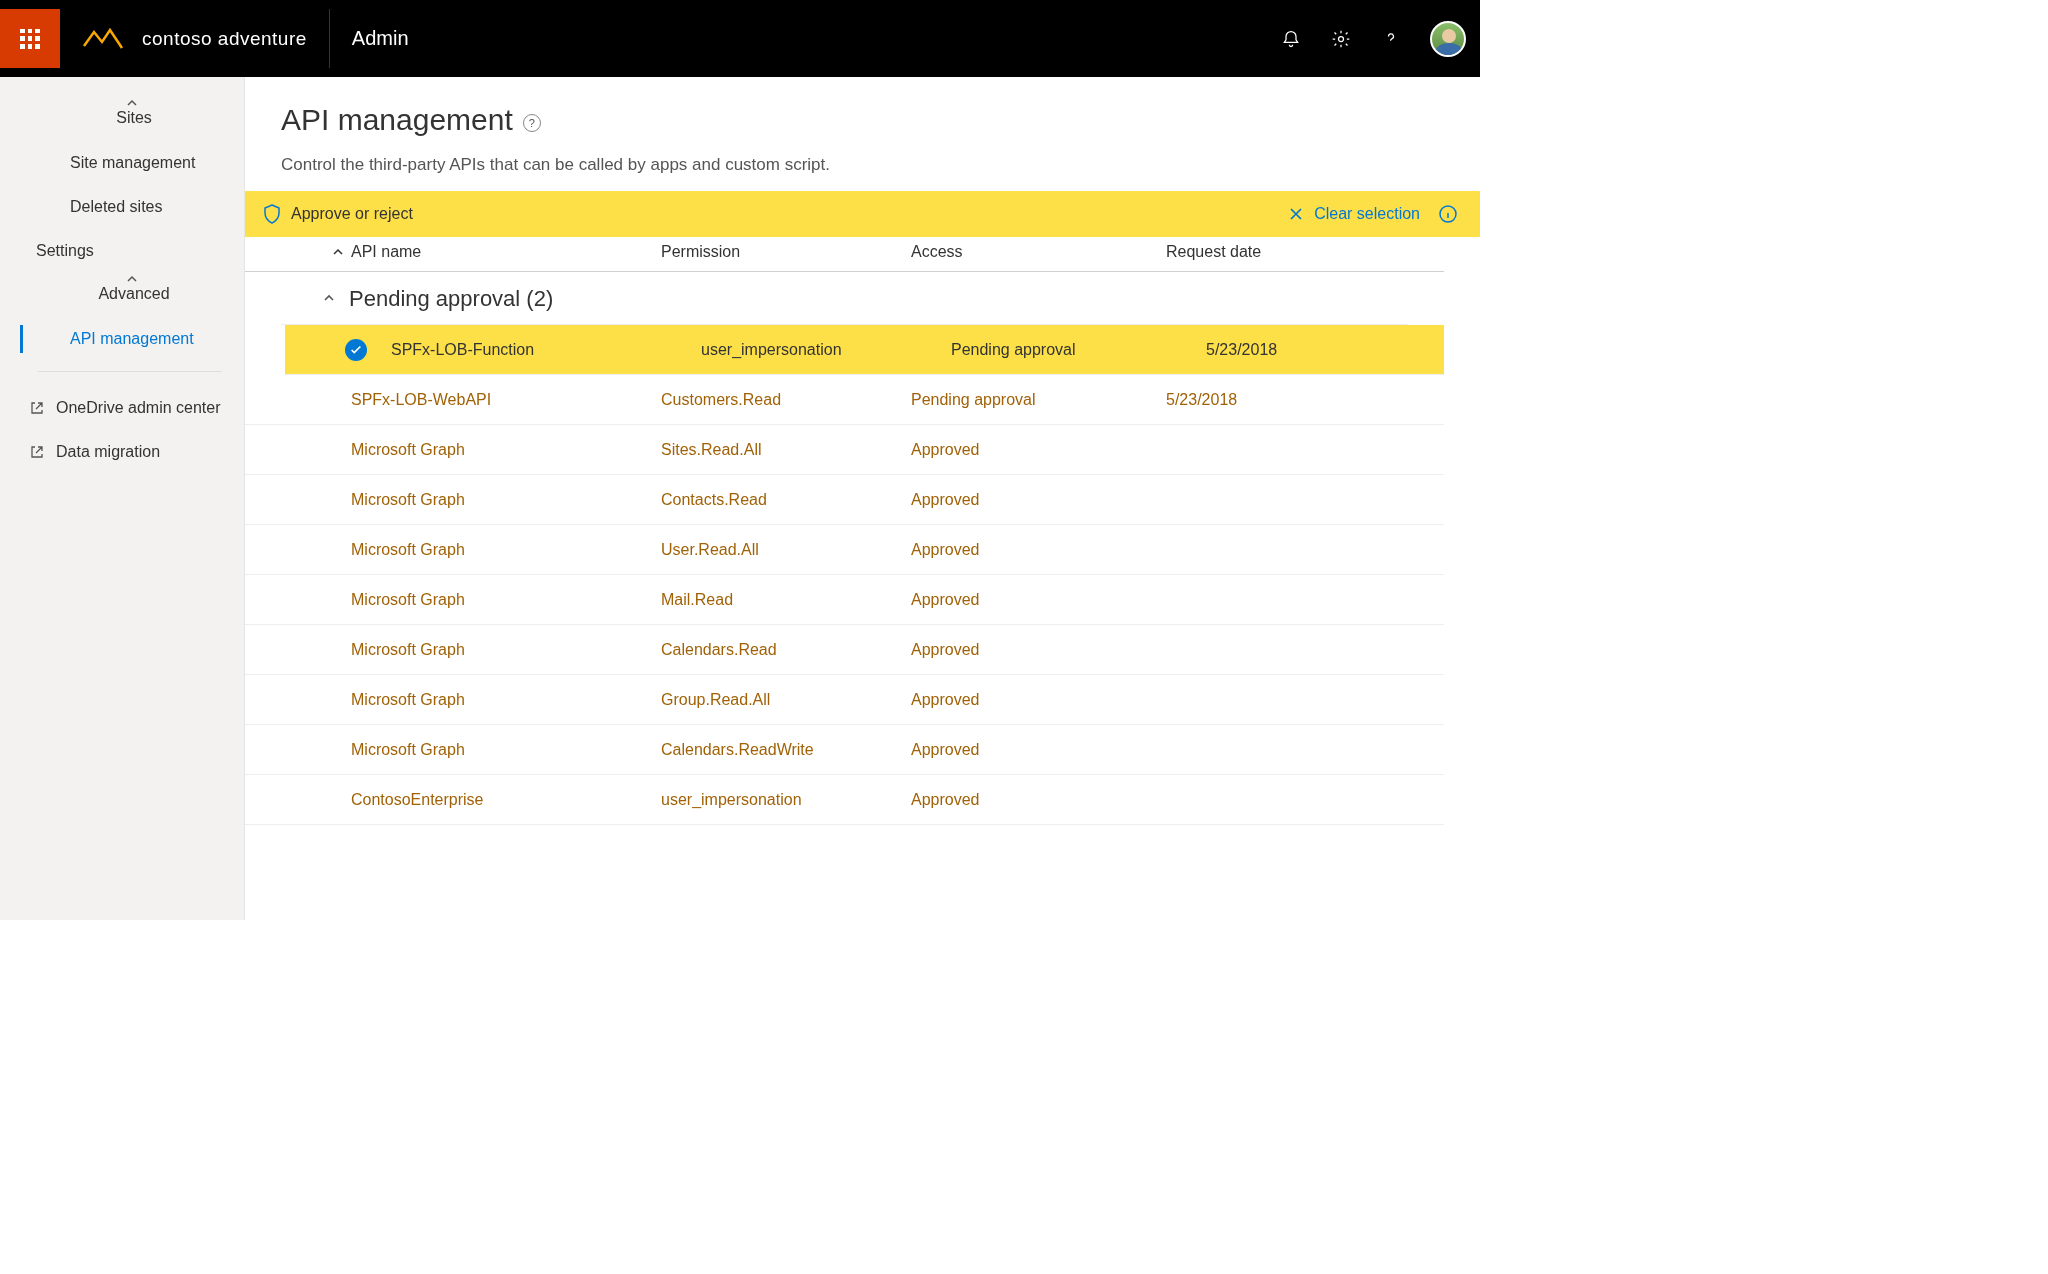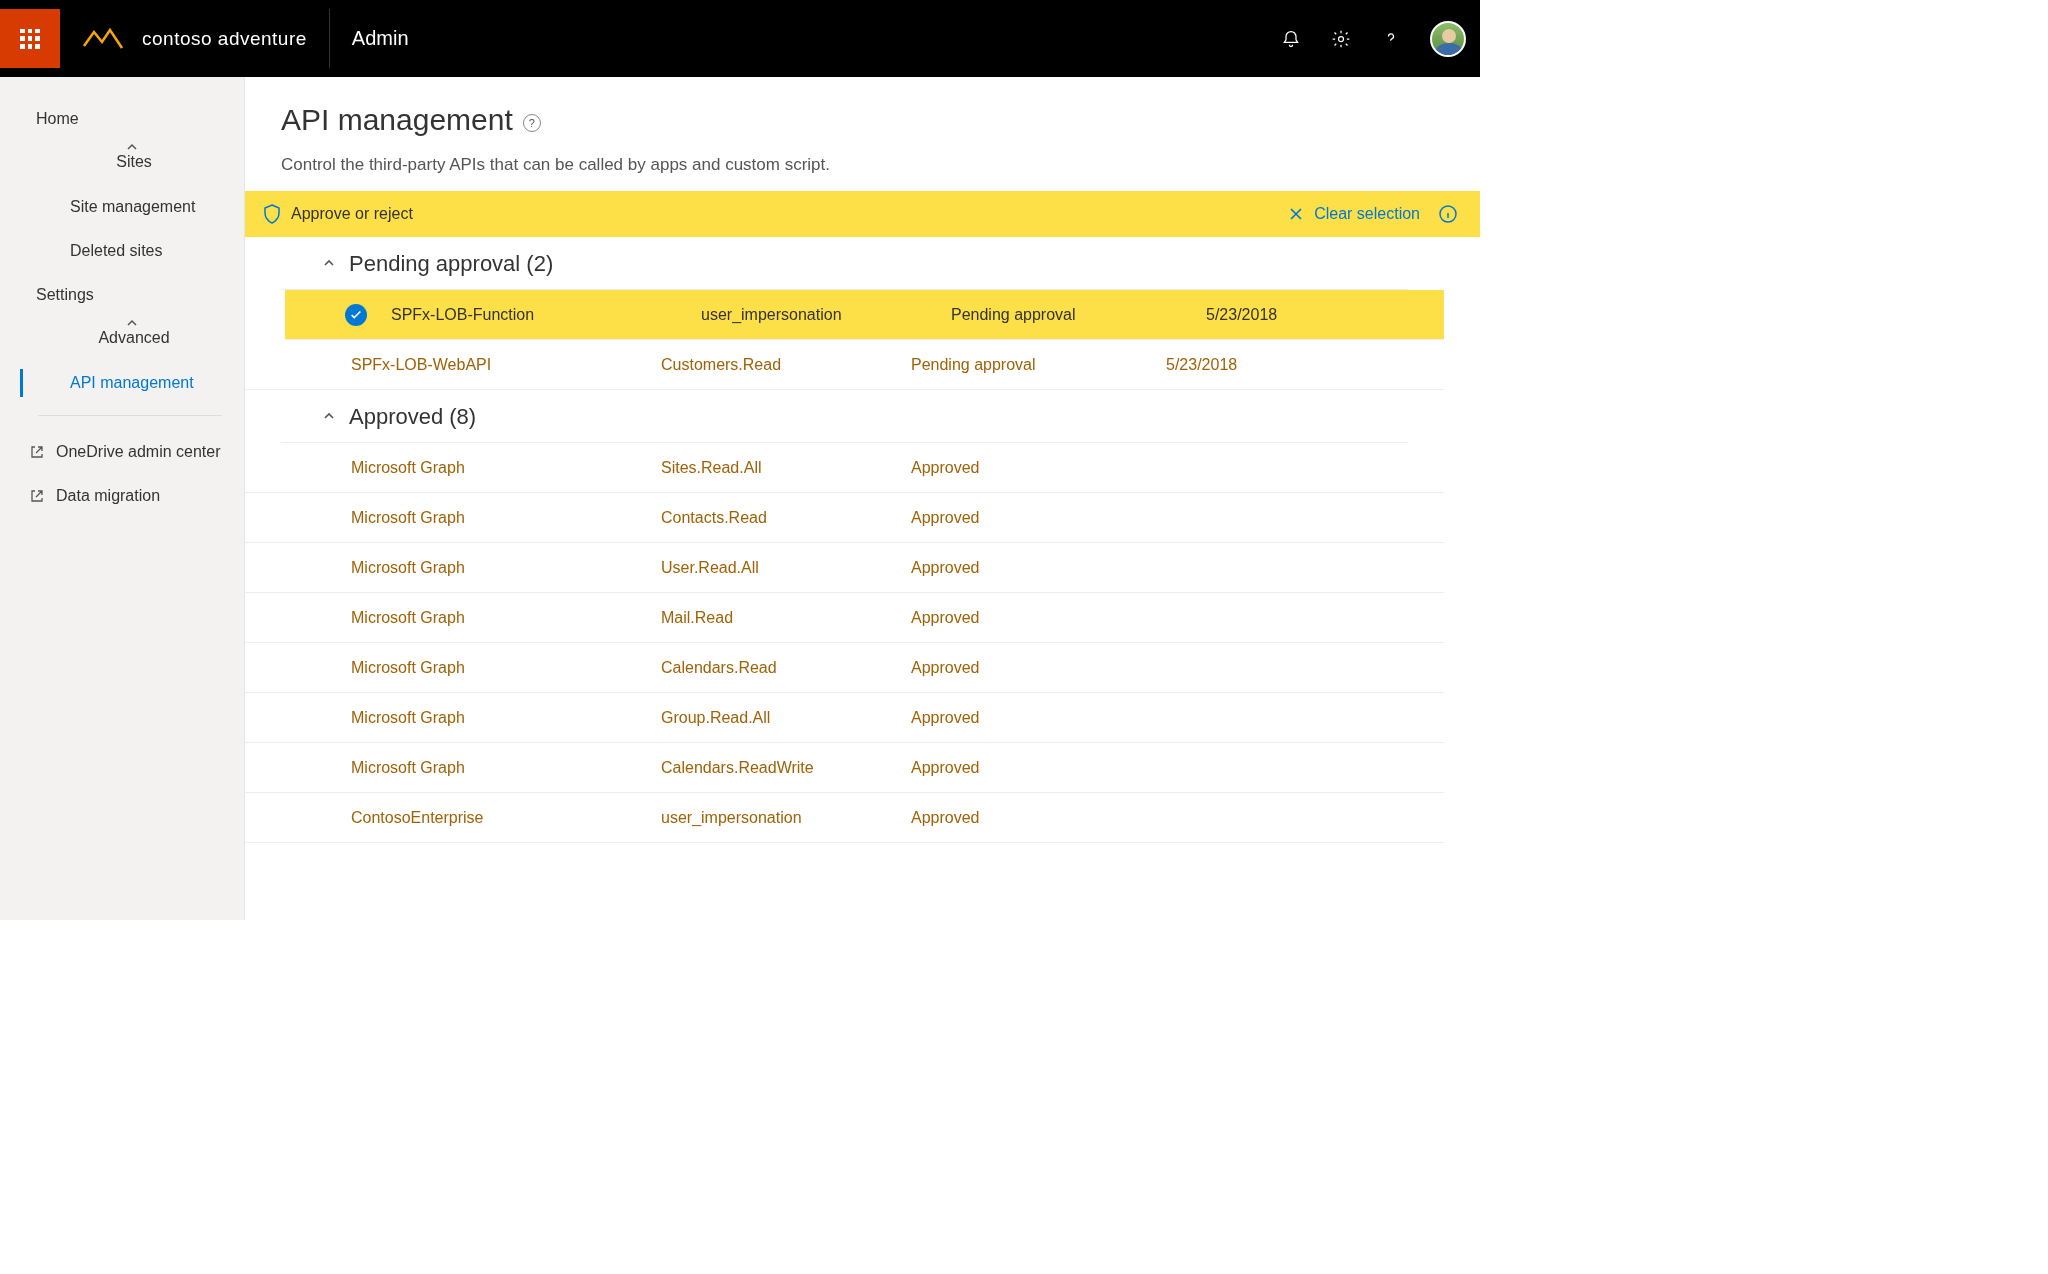--- a/index.html
+++ b/index.html
@@ -105,23 +105,20 @@
   <div class="top-icon">
     <svg width="20" height="20" viewBox="0 0 24 24">
         <path fill="none" stroke="#fff" stroke-width="1.5" d="M9 9a3 3 0 1 1 4 2.8c-1 .5-1.5 1.2-1.5 2.2M12 18h.01"></path>
       </svg>
   </div>
   <div class="avatar"></div>
 </div>
 
 <div class="shell">
   <nav class="sidebar">
-    <div class="nav-item">
-        <span>Home</span>
-      </div>
     <div class="nav-item expandable">
       <span class="nav-chevron">
           <svg width="12" height="12" viewBox="0 0 12 12">
             <path d="M2 8l4-4 4 4" fill="none" stroke="currentColor" stroke-width="1.5"></path>
           </svg>
         </span>
       <span>Sites</span>
     </div>
     <div class="nav-item child">
         <span>Site management</span>
@@ -187,20 +184,31 @@
       </div>
       <div class="cmd-info">
         <svg width="20" height="20" viewBox="0 0 20 20">
             <circle cx="10" cy="10" r="8" fill="none" stroke="#0078d4" stroke-width="1.5"></circle>
             <path stroke="#0078d4" stroke-width="1.5" d="M10 9v5M10 6h.01"></path>
           </svg>
       </div>
     </div>
 
     <div class="table-wrap">
+      <div class="thead">
+        <div class="sort-col" style="justify-content:flex-end;">
+          <svg width="14" height="14" viewBox="0 0 14 14">
+              <path d="M3 9l4-4 4 4" fill="none" stroke="#333" stroke-width="1.5"></path>
+            </svg>
+        </div>
+        <div>API name</div>
+        <div>Permission</div>
+        <div>Access</div>
+        <div>Request date</div>
+      </div>
 
       <div class="group-header">
         <span class="chev"><svg width="16" height="16" viewBox="0 0 16 16">
               <path d="M4 10l4-4 4 4" fill="none" stroke="#555" stroke-width="1.6"></path>
             </svg></span>
         <span>Pending approval (2)</span>
       </div>
       <div id="pending-rows">
           <div class="row selected">
             <div class="sel-circle">
@@ -217,26 +225,20 @@
           </div>
           <div class="row">
             <div class="sel-circle"></div>
             <div class="cell-api">SPFx-LOB-WebAPI</div>
             <div>Customers.Read</div>
             <div>Pending approval</div>
             <div>5/23/2018</div>
           </div>
         </div>
 
-      <div class="group-header">
-        <span class="chev"><svg width="16" height="16" viewBox="0 0 16 16">
-              <path d="M4 10l4-4 4 4" fill="none" stroke="#555" stroke-width="1.6"></path>
-            </svg></span>
-        <span>Approved (8)</span>
-      </div>
       <div id="approved-rows">
           <div class="row">
             <div class="sel-circle"></div>
             <div class="cell-api">Microsoft Graph</div>
             <div>Sites.Read.All</div>
             <div>Approved</div>
             <div></div>
           </div>
           <div class="row">
             <div class="sel-circle"></div>

